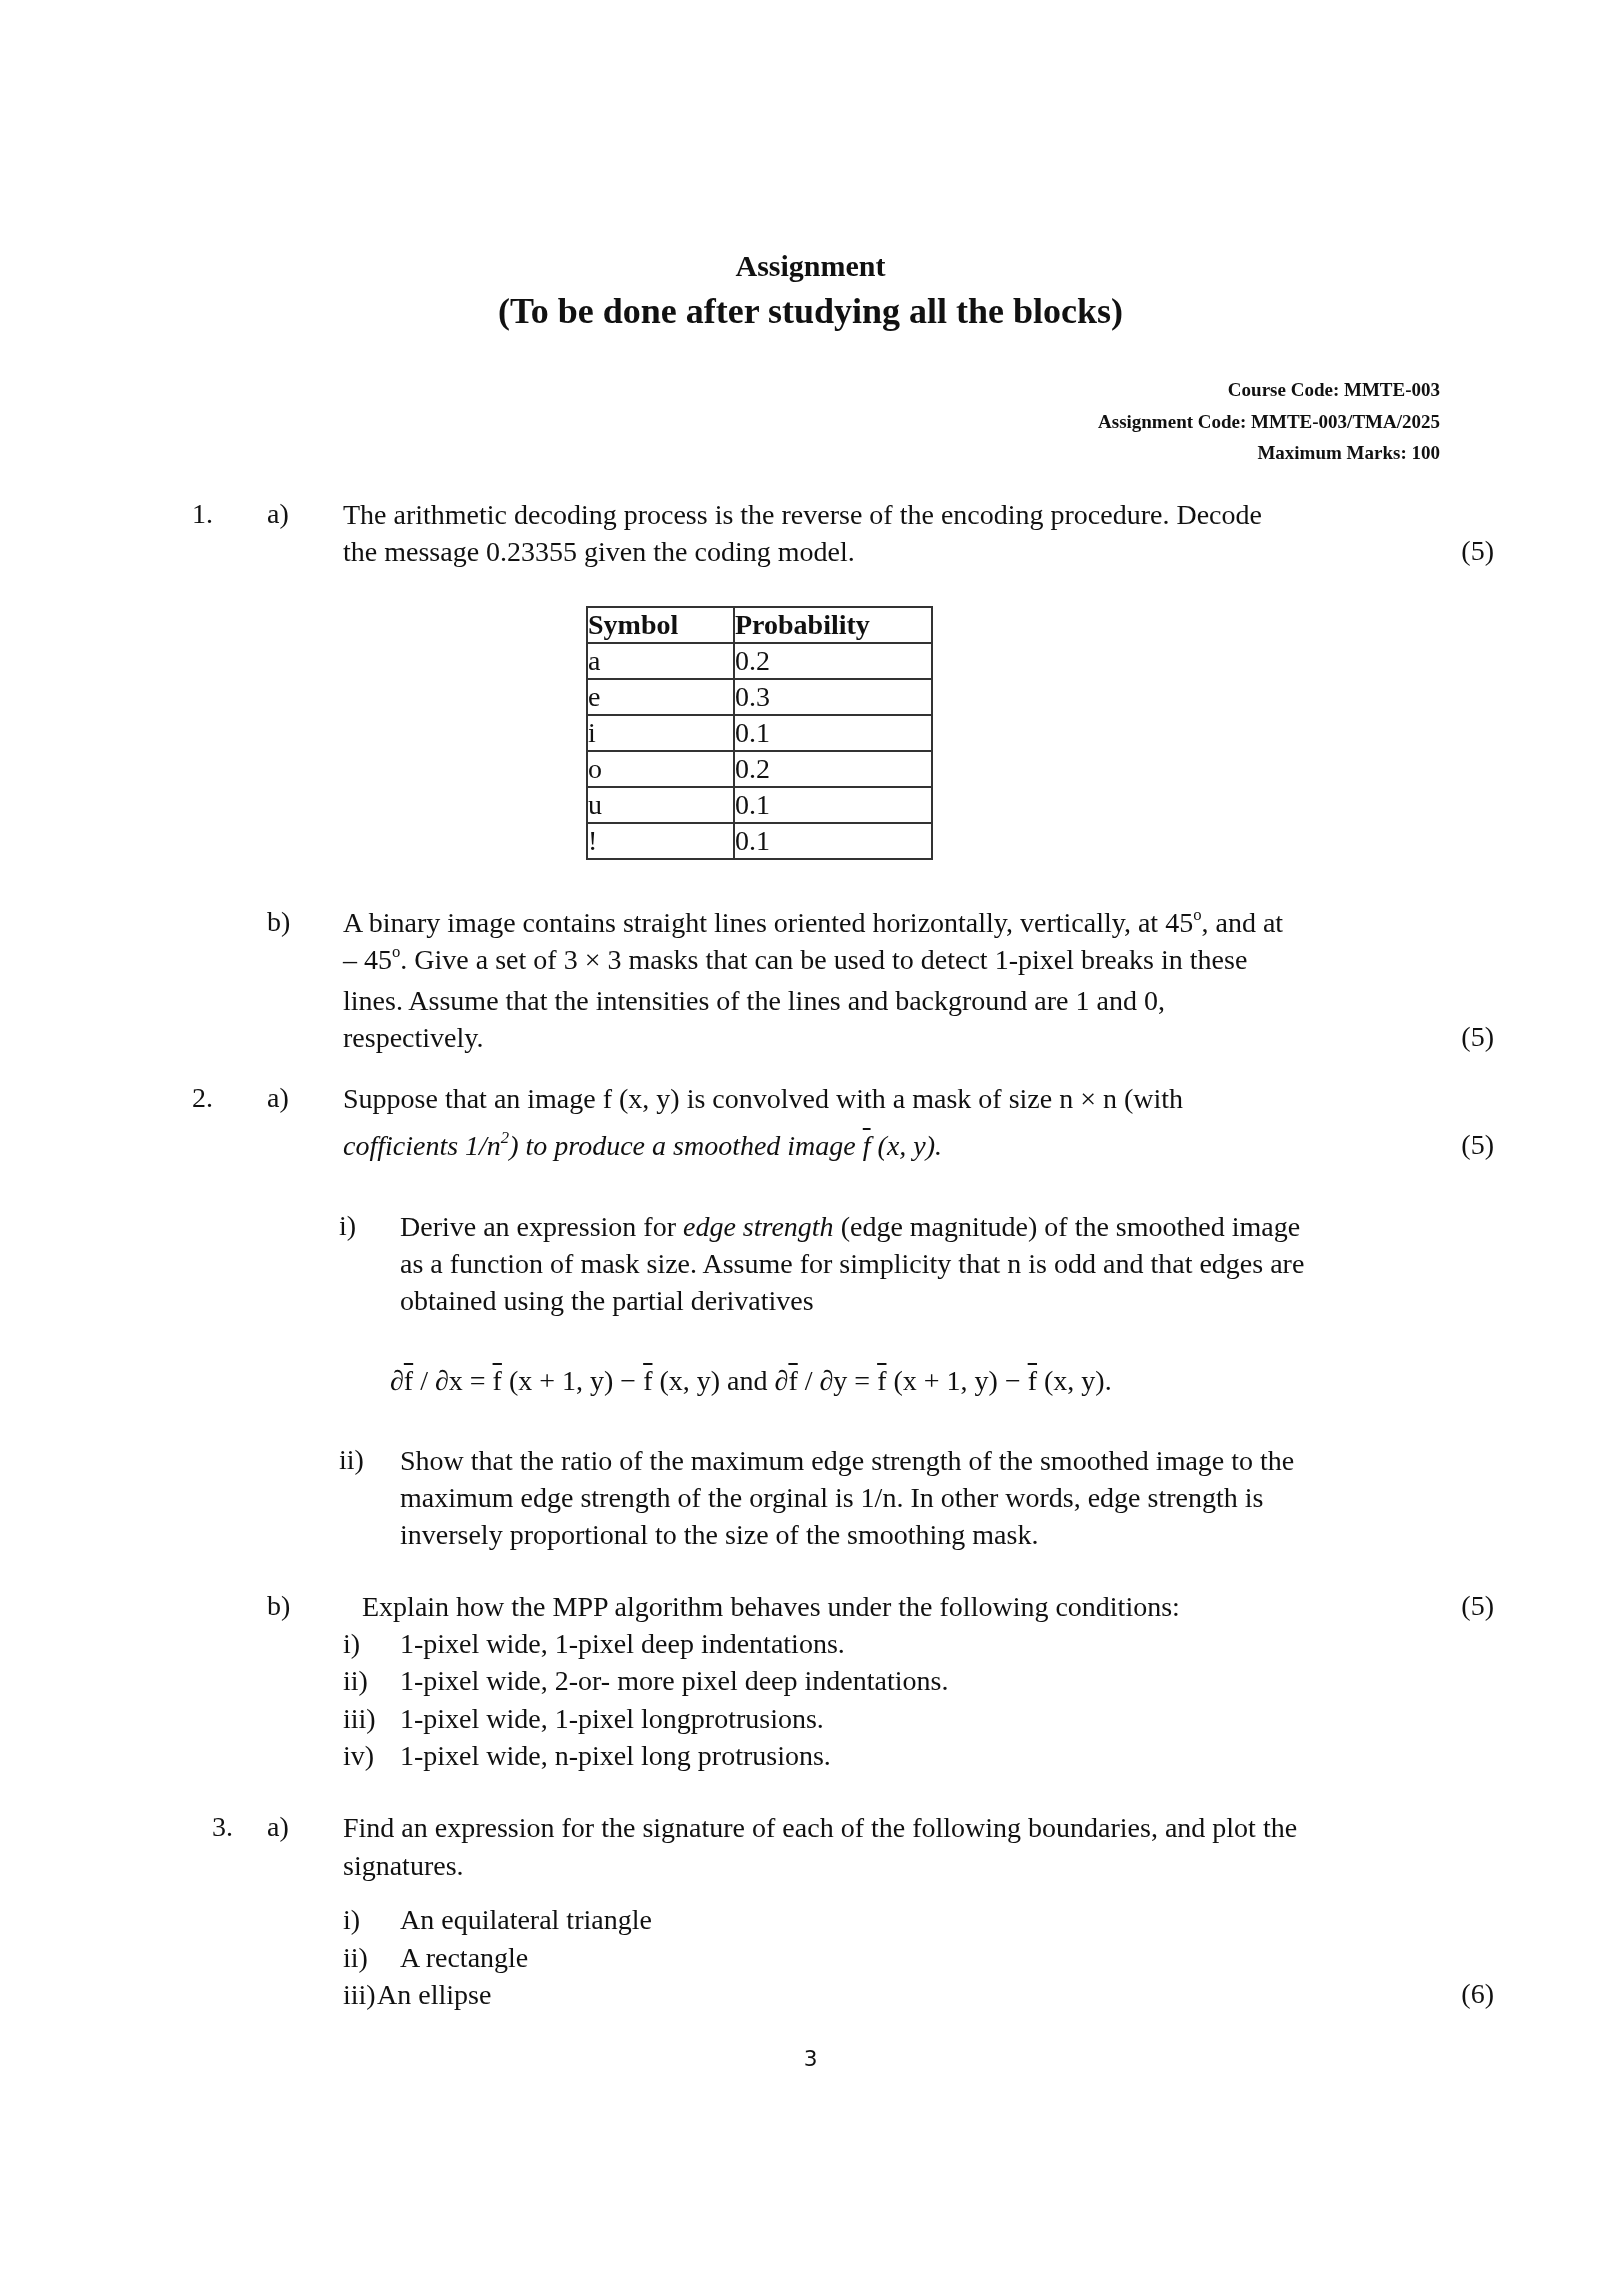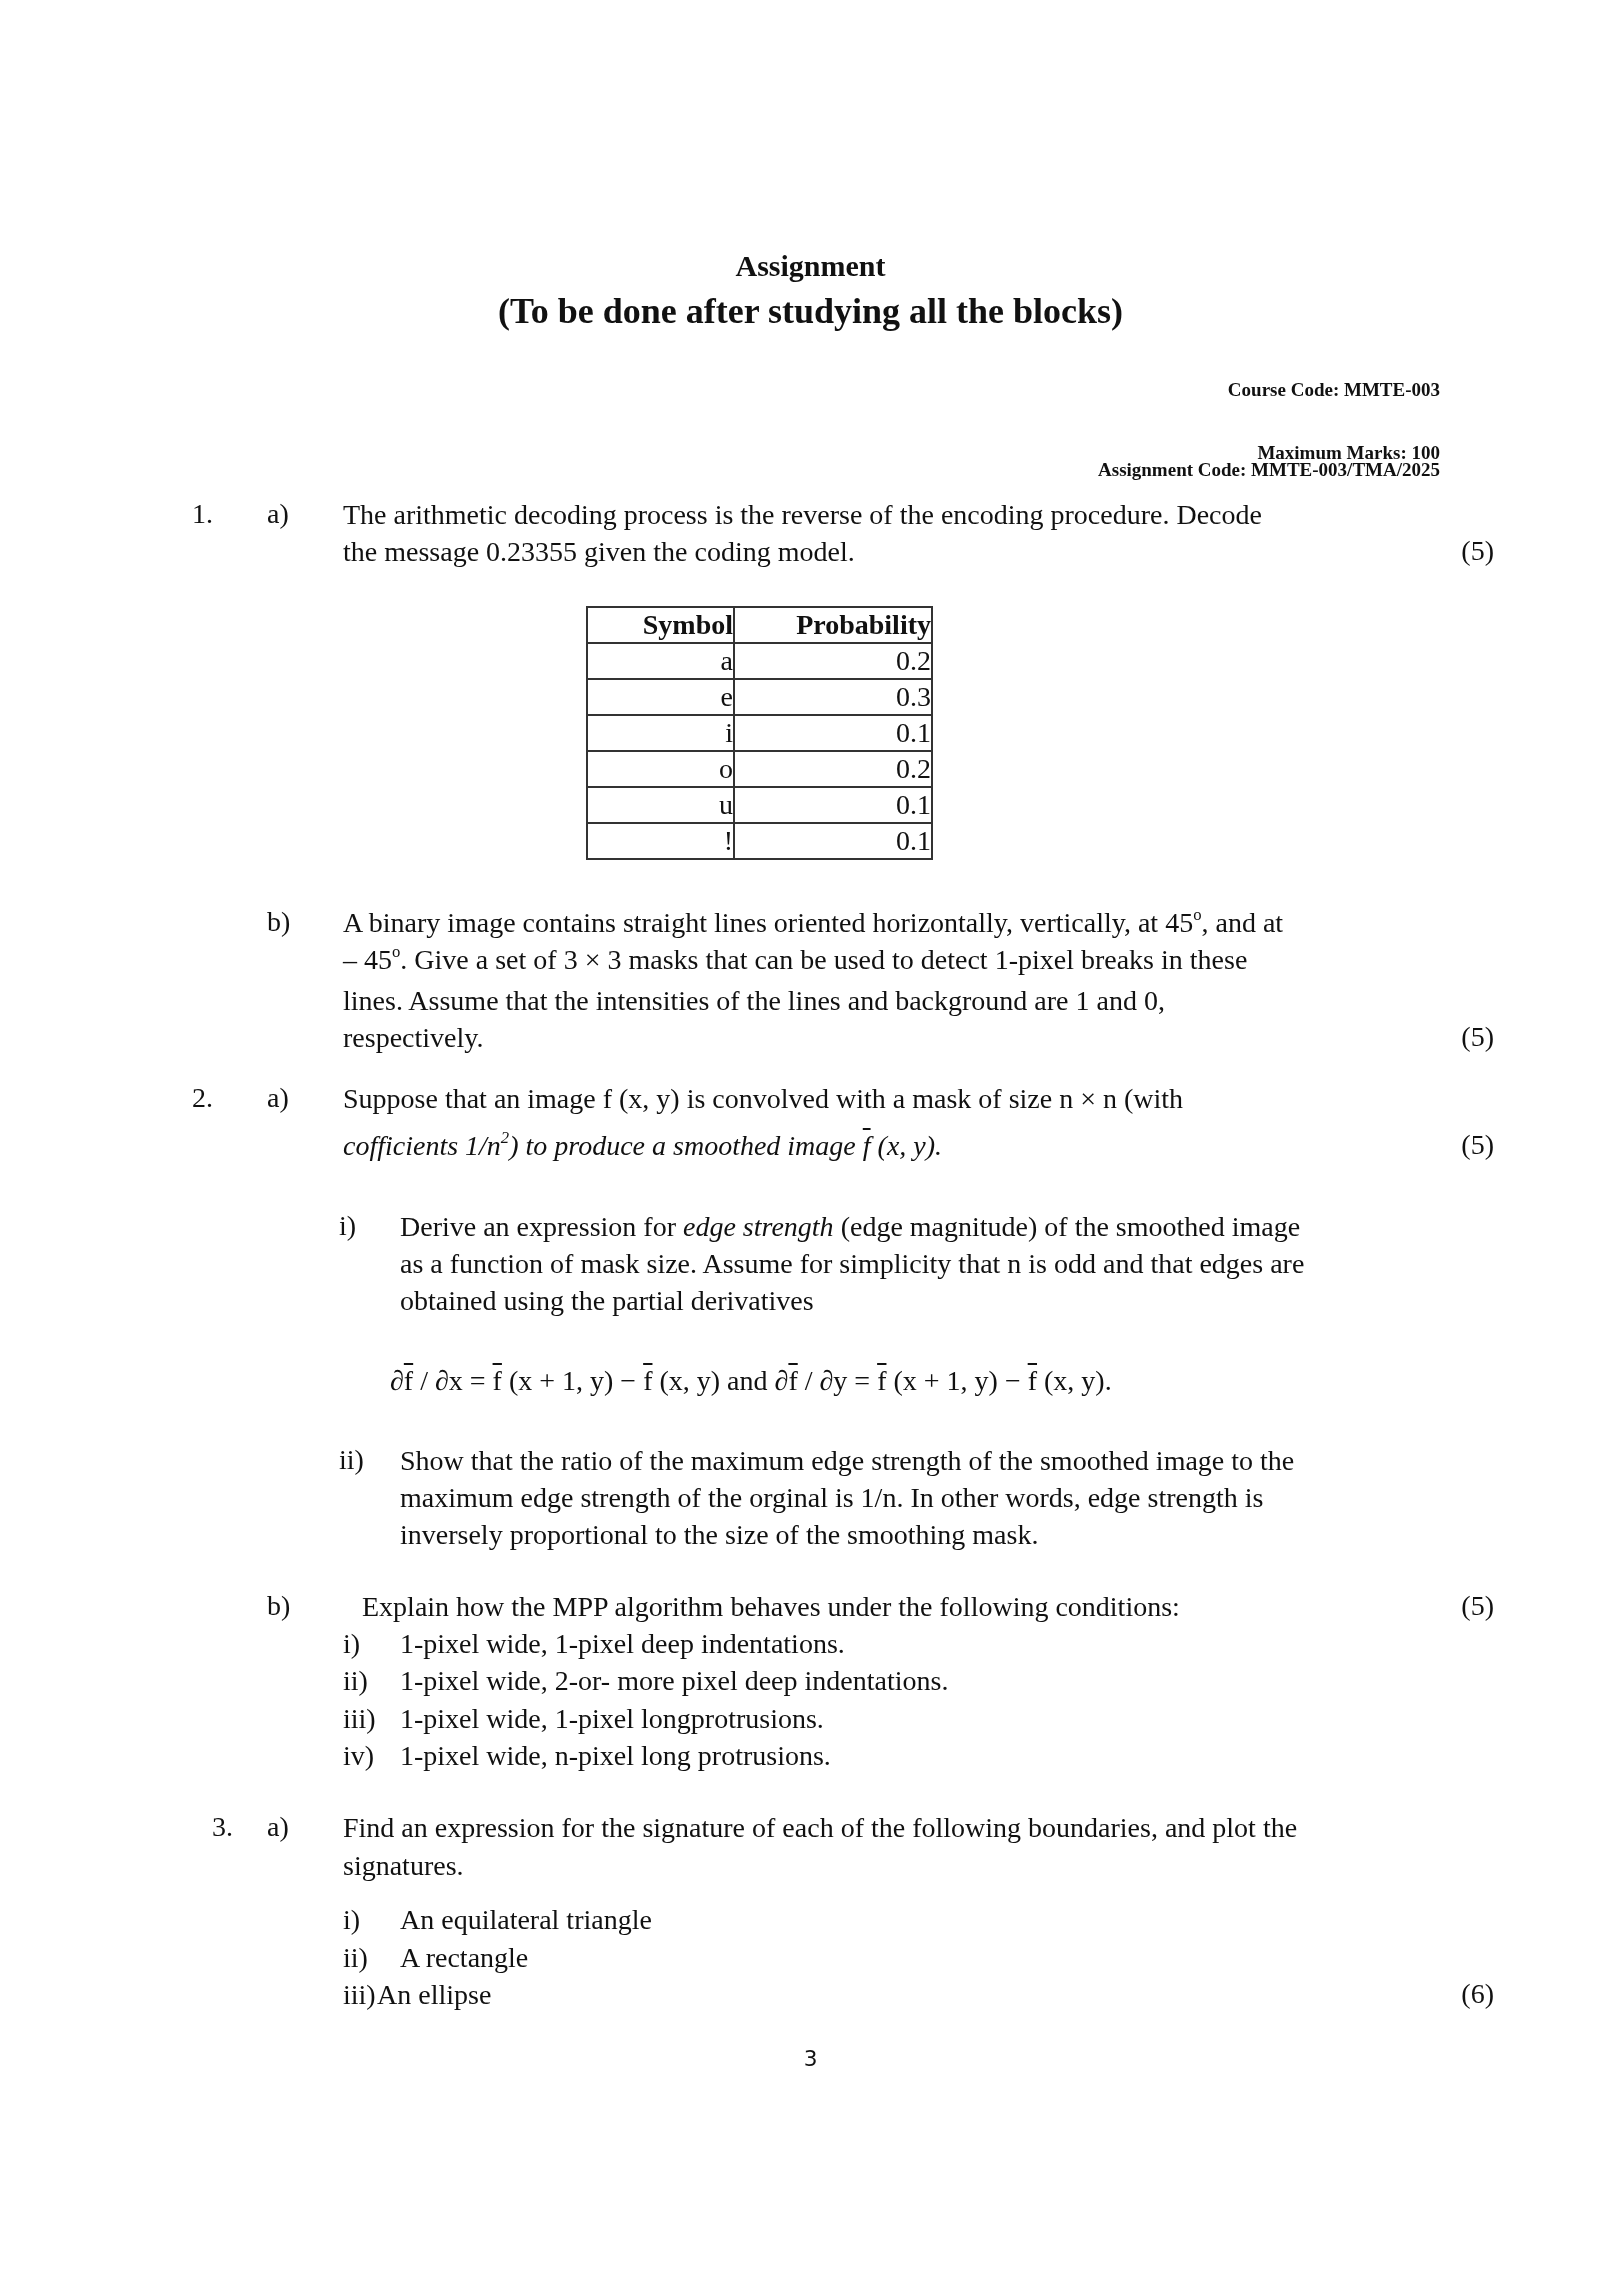--- a/index.html
+++ b/index.html
@@ -9,34 +9,34 @@
     }
     .abs { position: absolute; }
     .title1 { left: 0; width: 1621px; top: 249px; text-align: center; font-weight: bold; font-size: 30px; }
     .title2 { left: 0; width: 1621px; top: 290px; text-align: center; font-weight: bold; font-size: 36px; }
     .meta { right: 181px; text-align: right; font-weight: bold; font-size: 19px; line-height: 31px; }
     .t { font-size: 28px; line-height: 37px; white-space: nowrap; }
     .qnum { font-size: 28px; }
     .marks { right: 127px; font-size: 28px; }
     sup { font-size: 16.7px; line-height: 0; vertical-align: 11.8px; }
     table.prob { position: absolute; left: 586px; top: 606px; border-collapse: collapse; font-size: 28px; }
-    table.prob td, table.prob th { border: 2px solid #333; text-align: right; height: 34px; padding: 0; line-height: 34px; }
+    table.prob td, table.prob th { border: 2px solid #333; text-align: left; height: 34px; padding: 0; line-height: 34px; }
     table.prob th { font-weight: bold; }
     table.prob .c1 { width: 145px; }
     table.prob .c2 { width: 196px; }
     .bar { text-decoration: overline; }
     .pagenum { left: 0; width: 1621px; top: 2046px; text-align: center; font-family: "DejaVu Sans", sans-serif; font-size: 21.6px; }
   </style>
 </head>
 <body>
 
 <div class="abs title1">Assignment</div>
 <div class="abs title2">(To be done after studying all the blocks)</div>
 <div class="abs meta" style="top:374px;">Course Code: MMTE-003</div>
-<div class="abs meta" style="top:406px;margin-top:48px;">Assignment Code: MMTE-003/TMA/2025</div>
+<div class="abs meta" style="top:406px;">Assignment Code: MMTE-003/TMA/2025</div>
 <div class="abs meta" style="top:437px;">Maximum Marks: 100</div>
 
 <div class="abs qnum" style="left:192px; top:498px;">1.</div>
 <div class="abs qnum" style="left:267px; top:498px;">a)</div>
 <div class="abs t" style="left:343px; top:496px;">The arithmetic decoding process is the reverse of the encoding procedure. Decode</div>
 <div class="abs t" style="left:343px; top:533px;">the message 0.23355 given the coding model.</div>
 <div class="abs marks" style="top:535px;">(5)</div>
 
 <table class="prob">
   <tbody>

